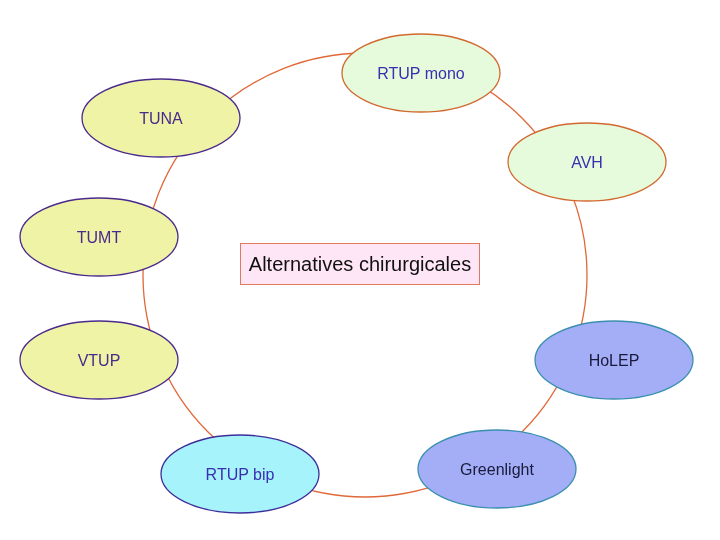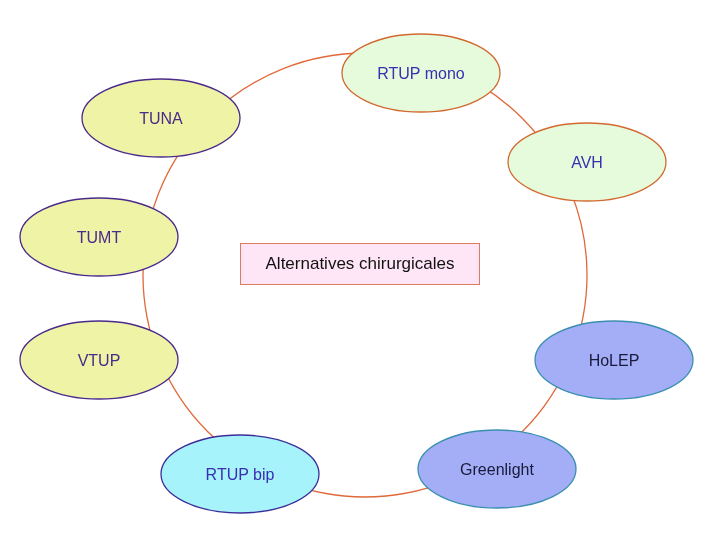--- a/index.html
+++ b/index.html
@@ -3,21 +3,21 @@
   <meta charset="utf-8">
   <style>
     html, body { margin: 0; padding: 0; background: #ffffff; }
     body { width: 720px; height: 540px; position: relative; overflow: hidden; font-family: "Liberation Sans", sans-serif; }
     #diagram { position: absolute; left: 0; top: 0; width: 720px; height: 540px; }
     .node-label { font-family: "Liberation Sans", sans-serif; font-size: 16px; }
     .center-box {
       position: absolute; left: 240px; top: 243px; width: 240px; height: 42px;
       background: #ffe6f7; border: 1.5px solid #e07a5f; box-sizing: border-box;
       display: flex; align-items: center; justify-content: center;
-      font-size: 17px; color: #111111; font-family: "Liberation Sans", sans-serif;
+      font-size: 20px; color: #111111; font-family: "Liberation Sans", sans-serif;
     }
   </style>
 </head>
 <body>
 
 <svg id="diagram" viewBox="0 0 720 540" xmlns="http://www.w3.org/2000/svg">
   <circle id="ring" cx="365" cy="275" r="222" fill="none" stroke-width="1.3" stroke="#e0693a"></circle>
   <g id="nodes">
       <g>
         <ellipse cx="421" cy="73" rx="79" ry="39" fill="#e6fbdc" stroke="#d2692f" stroke-width="1.3"></ellipse>

